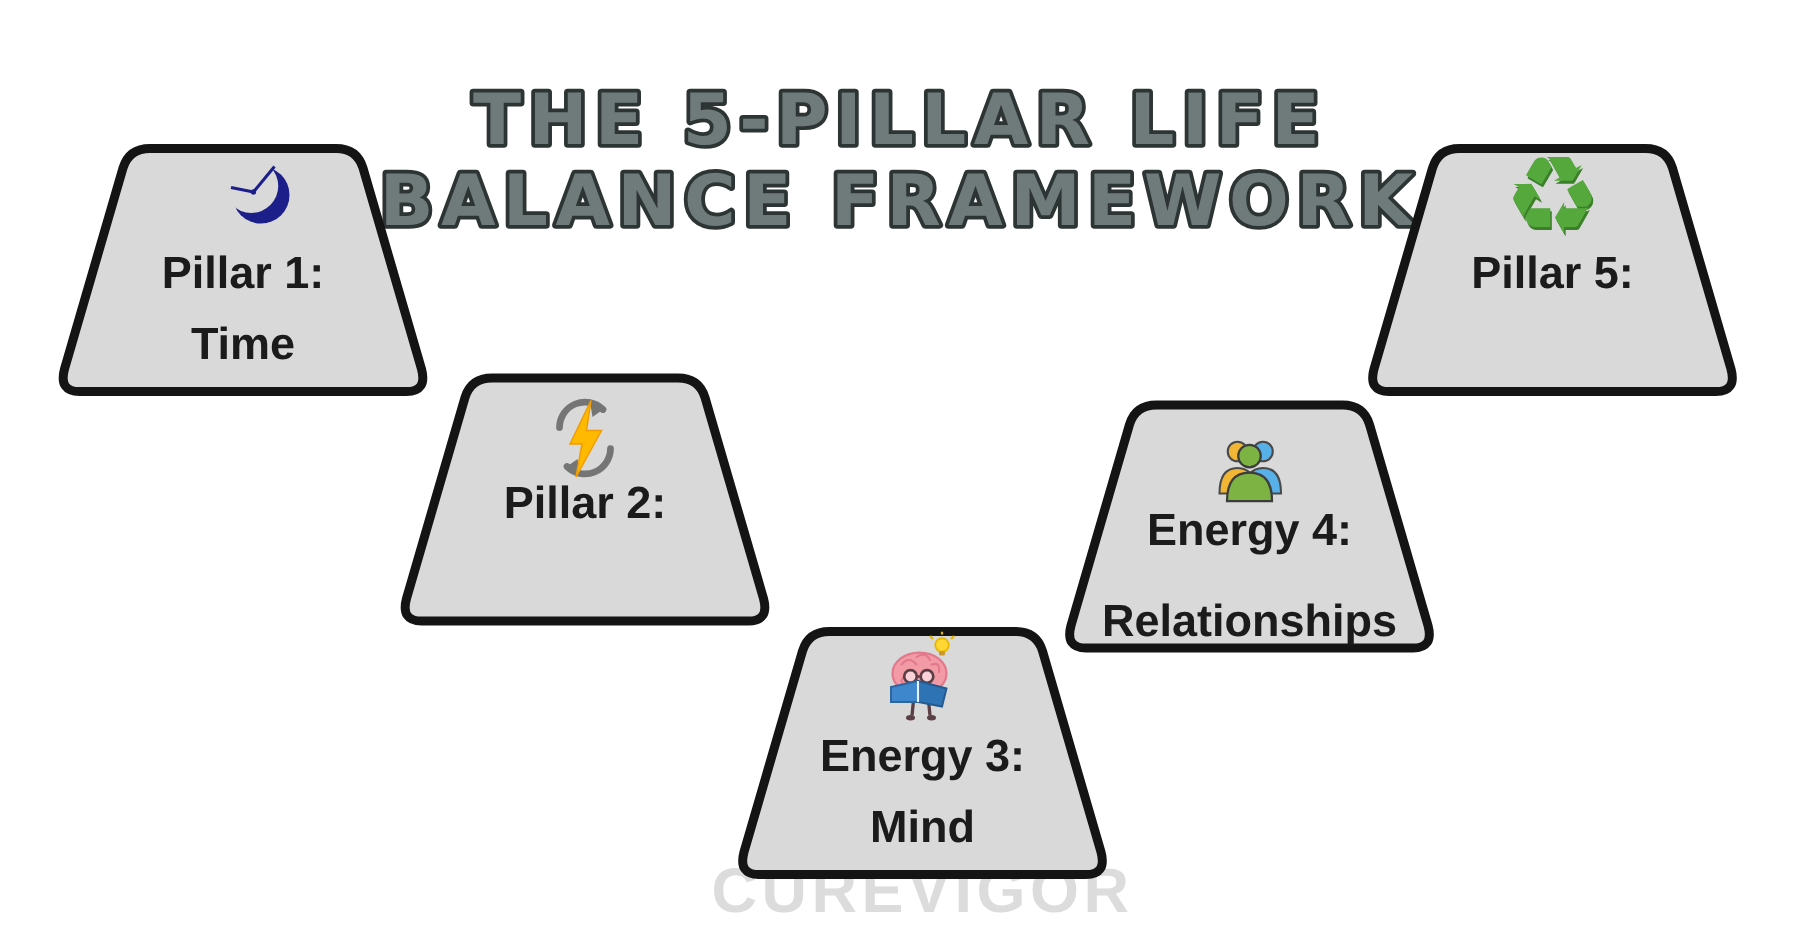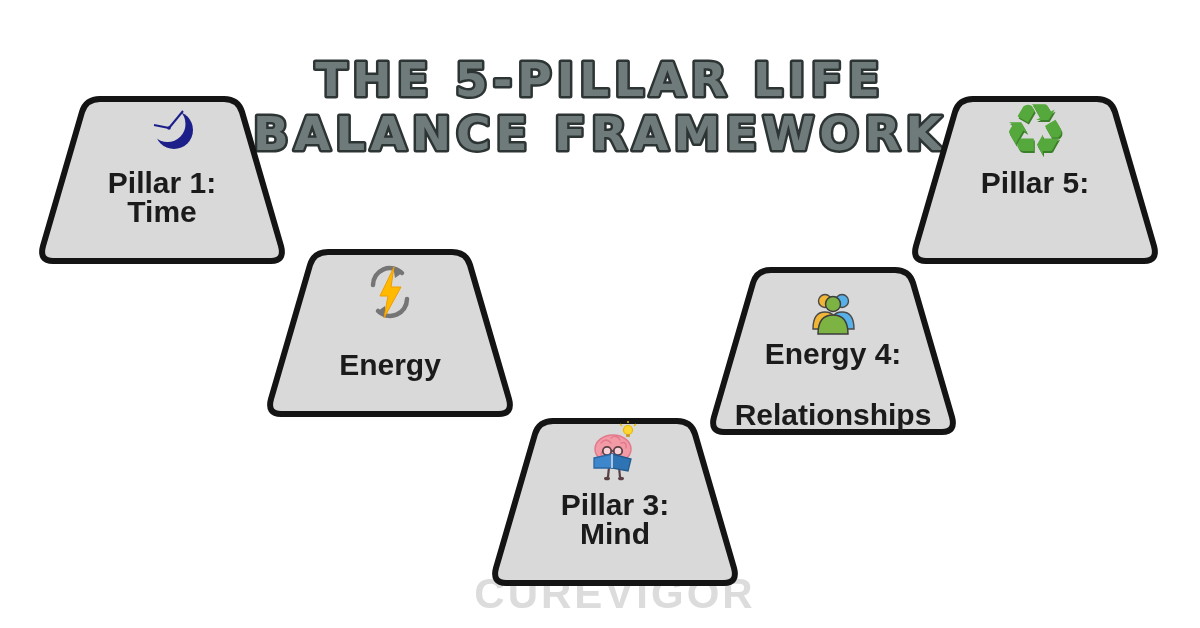--- a/index.html
+++ b/index.html
@@ -64,21 +64,21 @@
     left: 50%;
     transform: translateX(-50%);
     white-space: nowrap;
     font-weight: 800;
     font-size: 30px;
     color: #1b1b1b;
     z-index: 3;
     text-align: center;
   }
   .pillar .line.label { top: 71px; }
-  .pillar .line.name  { top: 100px; }
+  .pillar .line.name  { top: 118px; }
 
   #pillar-1 { left: 34px;  top: 95px;  }
   #pillar-2 { left: 262px; top: 248px; }
   #pillar-3 { left: 487px; top: 417px; }
   #pillar-4 { left: 705px; top: 266px; }
   #pillar-5 { left: 907px; top: 95px;  }
 
   #pillar-1 .icon-wrap { top: 9px;  margin-left: 8px; }
   #pillar-2 .icon-wrap { top: 14px; }
   #pillar-3 .icon-wrap { top: 4px;  }
@@ -128,21 +128,21 @@
     </svg>
     <span class="icon-wrap">
       <svg width="58" height="60" viewBox="0 0 58 60">
         <path d="M 12 23 A 17 17 0 0 1 41 11" fill="none" stroke="#757575" stroke-width="4.5" stroke-linecap="round"></path>
         <path d="M 41 11 L 32 4 L 34 16 Z" fill="#757575"></path>
         <path d="M 46 37 A 17 17 0 0 1 17 49" fill="none" stroke="#757575" stroke-width="4.5" stroke-linecap="round"></path>
         <path d="M 17 49 L 26 56 L 24 44 Z" fill="#757575"></path>
         <polygon points="33,5 19,34 27,34 23,56 40,25 30,25" fill="#ffba00" stroke="#f09c00" stroke-width="1"></polygon>
       </svg>
     </span>
-    <div class="line name">Energy</div>
+    <div class="line label">Pillar 2:</div>
   </div>
 
   <div class="pillar" id="pillar-3">
     <svg class="trapezoid" viewBox="0 0 256 170">
       <path d="M 66 4 L 190 4 Q 204 4 208 17 L 247 151 Q 251 166 237 166 L 19 166 Q 5 166 9 151 L 48 17 Q 52 4 66 4 Z" fill="#d9d9d9" stroke="#141414" stroke-width="6" stroke-linejoin="round"></path>
     </svg>
     <span class="icon-wrap">
       <svg width="68" height="66" viewBox="0 0 68 66">
 
         <line x1="47" y1="2" x2="47" y2="0" stroke="#e8b800" stroke-width="1.5"></line>
@@ -161,21 +161,21 @@
 
         <circle cx="26" cy="30" r="4.2" fill="#ffffff" fill-opacity="0.55" stroke="#5a3f45" stroke-width="1.8"></circle>
         <circle cx="37" cy="30" r="4.2" fill="#ffffff" fill-opacity="0.55" stroke="#5a3f45" stroke-width="1.8"></circle>
         <line x1="30" y1="30" x2="33" y2="30" stroke="#5a3f45" stroke-width="1.8"></line>
 
         <path d="M 13 37 L 31 33 L 31 47 L 13 47 Z" fill="#3f87cc" stroke="#2b66a0" stroke-width="1.3"></path>
         <path d="M 31 33 L 50 38 L 47 50 L 31 47 Z" fill="#2e74b5" stroke="#255a8e" stroke-width="1.3"></path>
         <line x1="31" y1="33" x2="31" y2="47" stroke="#e8f1fa" stroke-width="1.4"></line>
       </svg>
     </span>
-    <div class="line label">Pillar 3:</div>
+    <div class="line label">Energy 3:</div>
     <div class="line name">Mind</div>
   </div>
 
   <div class="pillar" id="pillar-4">
     <svg class="trapezoid" viewBox="0 0 256 170">
       <path d="M 66 4 L 190 4 Q 204 4 208 17 L 247 151 Q 251 166 237 166 L 19 166 Q 5 166 9 151 L 48 17 Q 52 4 66 4 Z" fill="#d9d9d9" stroke="#141414" stroke-width="6" stroke-linejoin="round"></path>
     </svg>
     <span class="icon-wrap">
       <svg width="56" height="48" viewBox="0 0 56 48">
 

